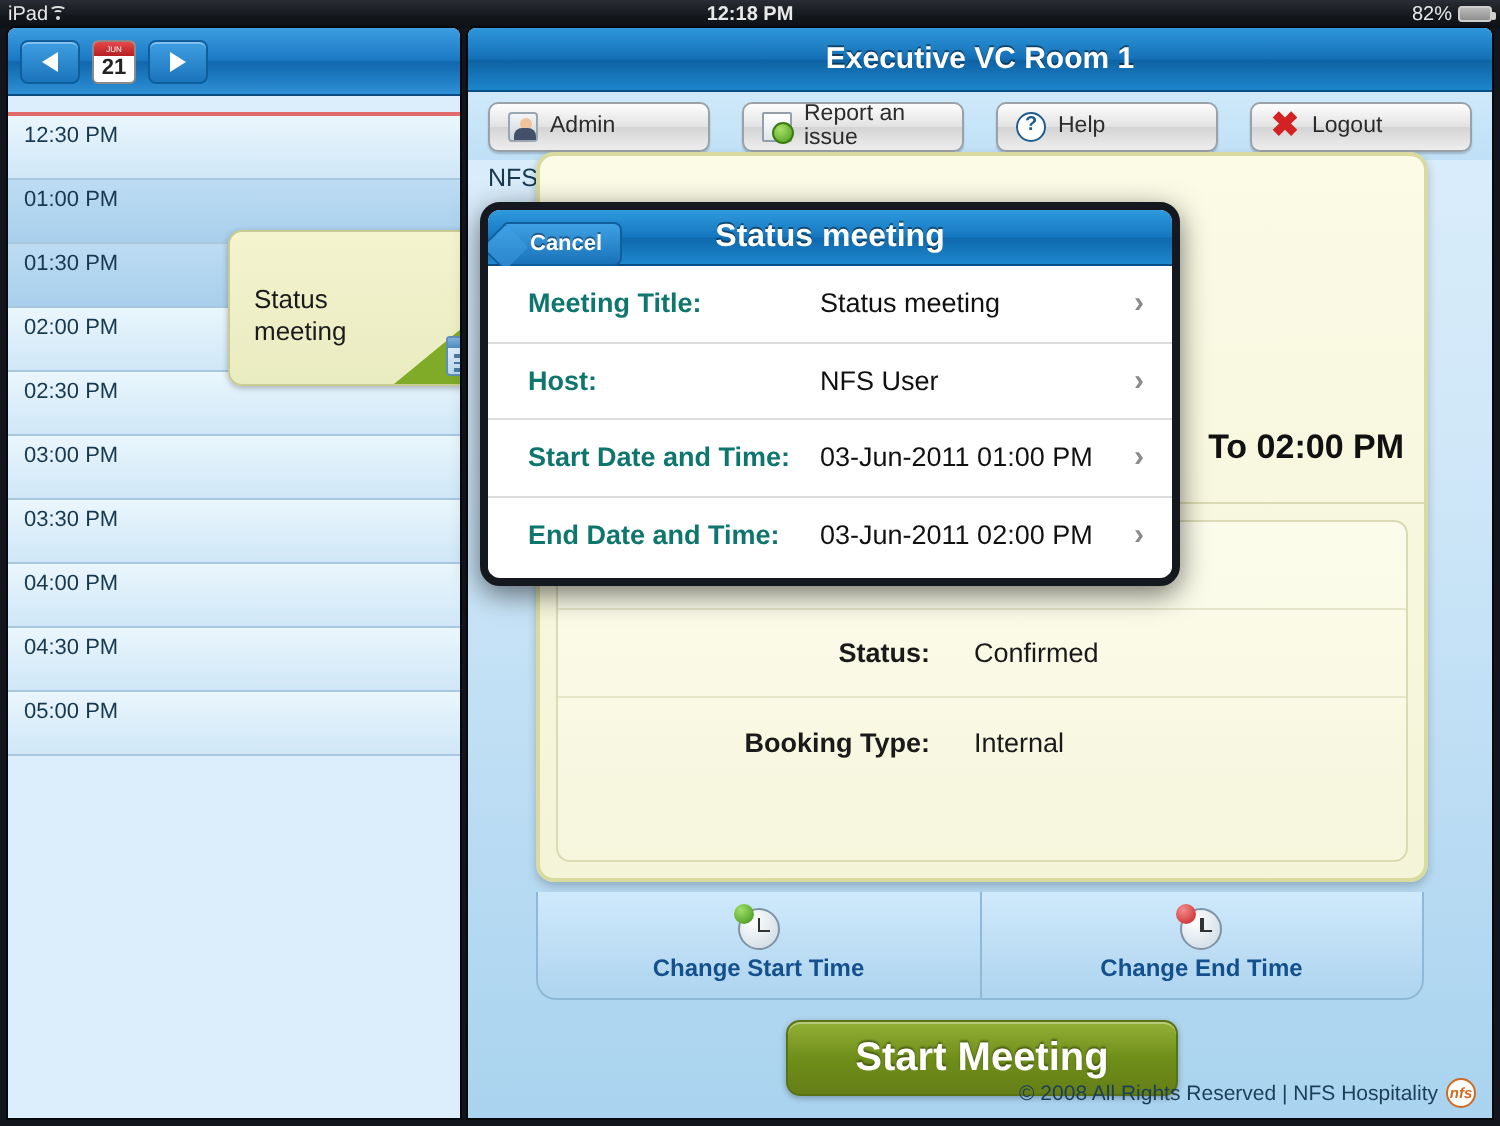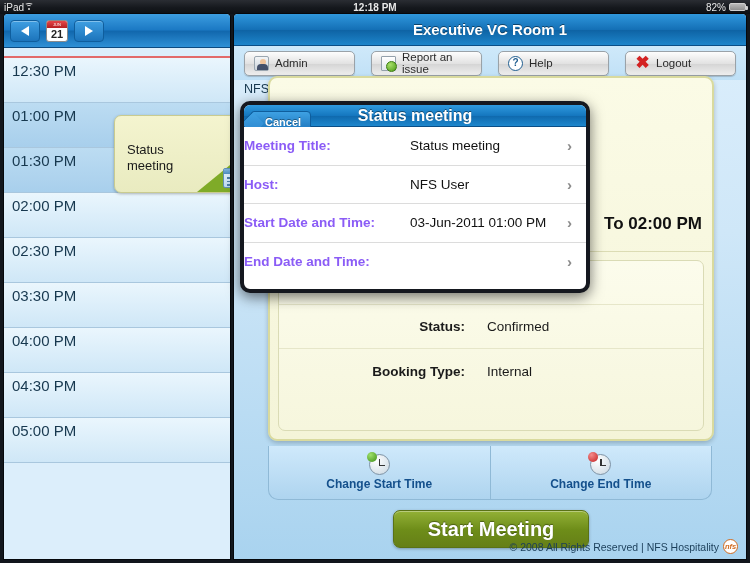--- a/index.html
+++ b/index.html
@@ -59,23 +59,23 @@
   .cal-ico {
     width: 22px; height: 22px; border-radius: 3px; background: #fff;
     border: 1px solid #8a8a8a; overflow: hidden; display:flex; flex-direction:column;
   }
   .cal-ico .top { height: 7px; background: linear-gradient(#e5484a,#b51f21); color:#fff; font-size:4px; text-align:center; line-height:7px; }
   .cal-ico .num { flex:1; display:flex;align-items:center;justify-content:center;font-size:11px;font-weight:bold;color:#222;}
   .redline { height: 2px; background: #e26a6a; margin-top: 8px; }
 
   .slots { position: relative; }
   .slot {
-    height: 45px; border-bottom: 1px solid #a9c7de;
+    height: 32px; border-bottom: 1px solid #a9c7de;
     background: linear-gradient(#eaf6fd, #cfe7f7);
-    font-size: 15px; color: #17384f; padding: 4px 0 0 8px; font-weight: 500;
+    font-size: 11px; color: #17384f; padding: 4px 0 0 8px; font-weight: 500;
   }
   .slot.busy { background: linear-gradient(#bcdcf2, #a8cfec); }
 
   .event-card {
     position: absolute; left: 88px; top: 57px; width: 140px; height: 78px;
     background: linear-gradient(#f4f4cf,#e9ebc0);
     border: 1px solid #c9cb90; border-radius: 7px; overflow: hidden;
     box-shadow: 0 1px 3px rgba(0,0,0,.28);
     margin-left: 22px;
   }
@@ -200,42 +200,42 @@
   }
 
   
   .popover {
     position:absolute; left: 240px; top: 101px; width: 350px; height: 192px;
     background: #fff; border: 4px solid #15181f; border-radius: 10px;
     box-shadow: 0 4px 14px rgba(0,0,0,.55);
     overflow: hidden; z-index: 30;
   }
   .pop-head {
-    height: 22px; background: linear-gradient(#2f9ade,#1577bf 50%, #0f69ad 52%, #1e87cd);
+    height: 28px; background: linear-gradient(#2f9ade,#1577bf 50%, #0f69ad 52%, #1e87cd);
     display:flex;align-items:center; position:relative;
     border-bottom: 1px solid #0a4e87;
   }
   .pop-title { flex:1; text-align:center; color:#fff; font-size:16px; font-weight:bold; text-shadow:0 -1px 0 rgba(0,0,0,.45);}
   .cancel-btn {
     position:absolute; left:7px; top:6px; height:22px; padding: 0 9px 0 13px;
     background: linear-gradient(#3ea1e3,#1a72b9); border:1px solid #0f5e9d;
     border-radius: 3px 4px 4px 3px; color:#fff; font-size:11px; font-weight:bold;
     line-height:21px; text-shadow:0 -1px 0 rgba(0,0,0,.4);
   }
   .cancel-btn:before {
     content:""; position:absolute; left:-8px; top:3px; width:15.5px;height:15.5px;
     background: linear-gradient(135deg,#3ea1e3,#2a83cb); border-left:1px solid #0f5e9d; border-bottom:1px solid #0f5e9d;
     transform: rotate(45deg); border-radius: 2px;
   }
   .prow {
     height: 38.5px; display:flex; align-items:center; border-bottom: 1px solid #dcdcdc;
     font-size: 13.5px; background:#fff; position:relative;
   }
   .prow:last-child { border-bottom:none; }
-  .prow .pl { width: 166px; font-weight: bold; color:#8b5cf6; }
+  .prow .pl { width: 166px; padding-left: 20px; font-weight: bold; color:#0f766e; }
   .prow .pv { color:#111; }
   .chev { position:absolute; right: 14px; color:#8b8b8b; font-size:15px; font-weight:bold; }
 </style>
 </head>
 <body>
 
 <div id="screen">
 
   <div class="statusbar">
     <div class="sb-left">
@@ -280,20 +280,21 @@
               <span></span>
               <span></span>
             </span>
         </div>
       </div>
     <div class="slot"><span>12:30 PM</span></div>
         <div class="slot busy"><span>01:00 PM</span></div>
         <div class="slot busy"><span>01:30 PM</span></div>
         <div class="slot"><span>02:00 PM</span></div>
         <div class="slot"><span>02:30 PM</span></div>
+        <div class="slot"><span>03:00 PM</span></div>
         <div class="slot"><span>03:30 PM</span></div>
         <div class="slot"><span>04:00 PM</span></div>
         <div class="slot"><span>04:30 PM</span></div>
         <div class="slot"><span>05:00 PM</span></div>
       </div>
   </div>
 
   <div class="right-panel">
     <div class="room-header">Executive VC Room 1</div>
 
@@ -378,18 +379,19 @@
           <div class="pv">NFS User</div>
           <div class="chev">›</div>
         </div>
         <div class="prow">
           <div class="pl">Start Date and Time:</div>
           <div class="pv">03-Jun-2011 01:00 PM</div>
           <div class="chev">›</div>
         </div>
         <div class="prow">
           <div class="pl">End Date and Time:</div>
+          <div class="pv">03-Jun-2011 02:00 PM</div>
           <div class="chev">›</div>
         </div>
       </div>
   </div>
 
 </div>
 
 </body></html>

